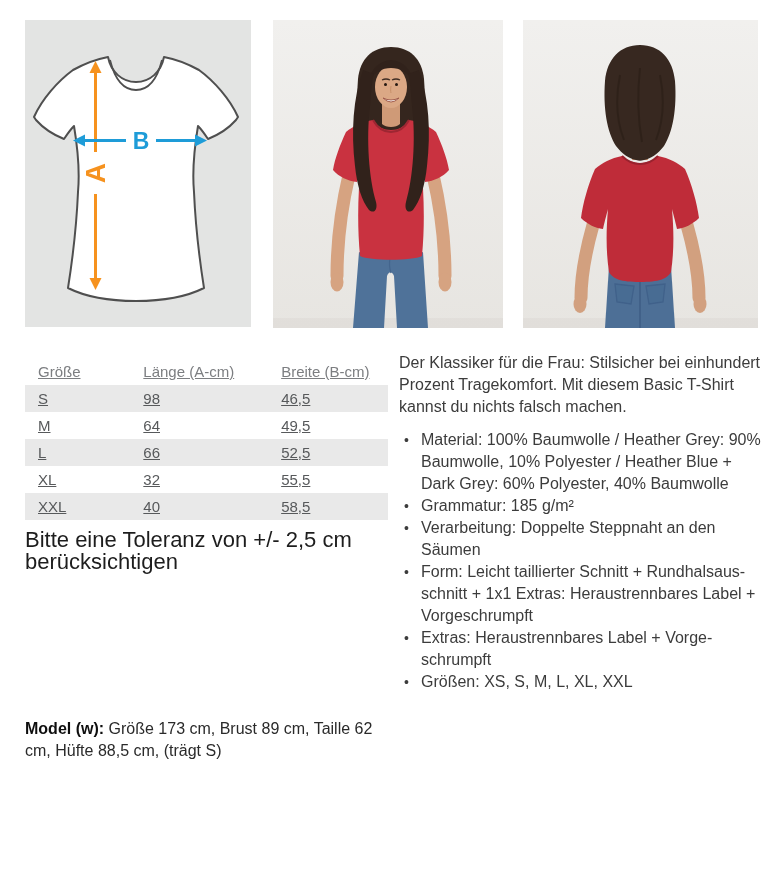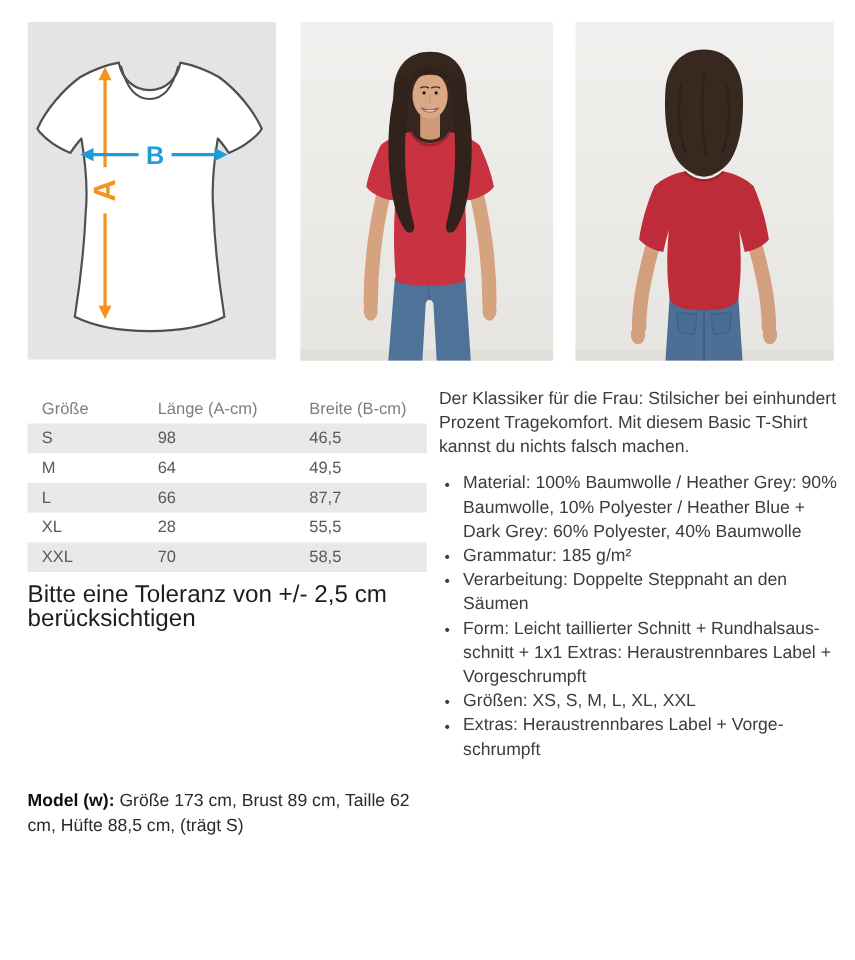--- a/index.html
+++ b/index.html
@@ -10,21 +10,21 @@
   .fig{position:absolute;top:20px;}
   .fig svg{display:block;}
   .fig-diagram{left:25px;width:226px;height:307px;}
   .fig-front{left:273px;width:230px;height:308px;}
   .fig-back{left:523px;width:235px;height:308px;}
 
   
   .size-table{position:absolute;left:25px;top:358px;width:363px;border-collapse:collapse;
               font-size:15px;color:#57595b;}
   .size-table th{font-weight:normal;color:#7c7e81;text-align:left;}
-  .size-table th,.size-table td{height:27px;padding:0 0 0 13px;vertical-align:middle;}
+  .size-table th,.size-table td{height:27px;padding:0 0 0 13px;vertical-align:middle;text-decoration:underline;}
   .size-table .c1{width:102px;}
   .size-table .c2{width:141px;}
   .size-table .c3{width:120px;}
   .size-table tbody tr:nth-child(odd){background:#e9e9e9;}
 
   .tolerance{position:absolute;left:25px;top:529px;width:372px;font-size:22px;
              color:#1d1d1d;line-height:22px;}
   .model-info{position:absolute;left:25px;top:670px;width:374px;font-size:16px;
               color:#2a2a2a;line-height:22px;margin-top:48px;}
   .model-info b{color:#0e0e0e;}
@@ -203,44 +203,44 @@
         <td>46,5</td>
       </tr>
       <tr>
         <td>M</td>
         <td>64</td>
         <td>49,5</td>
       </tr>
       <tr>
         <td>L</td>
         <td>66</td>
-        <td>87,7</td>
+        <td>52,5</td>
       </tr>
       <tr>
         <td>XL</td>
-        <td>28</td>
+        <td>32</td>
         <td>55,5</td>
       </tr>
       <tr>
         <td>XXL</td>
-        <td>70</td>
+        <td>40</td>
         <td>58,5</td>
       </tr>
     </tbody>
   </table>
 
   <div class="tolerance">Bitte eine Toleranz von +/- 2,5 cm berücksichtigen</div>
 
   <div class="model-info"><b>Model (w):</b><span> Größe 173 cm, Brust 89 cm, Taille 62 cm, Hüfte 88,5 cm, (trägt S)</span></div>
 
   <div class="desc">
     <p class="desc-intro">Der Klassiker für die Frau: Stilsicher bei einhun­dert Prozent Tragekomfort. Mit diesem Basic T-Shirt kannst du nichts falsch machen.</p>
     <ul>
       <li>Material: 100% Baumwolle / Heather Grey: 90% Baumwolle, 10% Polyester / Heather Blue + Dark Grey: 60% Polyester, 40% Baum­wolle</li>
       <li>Grammatur: 185 g/m²</li>
       <li>Verarbeitung: Doppelte Steppnaht an den Säumen</li>
       <li>Form: Leicht taillierter Schnitt + Rundhalsaus­schnitt + 1x1 Extras: Heraustrennbares Label + Vorgeschrumpft</li>
+      <li>Extras: Heraustrennbares Label + Vorge­schrumpft</li>
       <li>Größen: XS, S, M, L, XL, XXL</li>
-      <li>Extras: Heraustrennbares Label + Vorge­schrumpft</li>
     </ul>
   </div>
 
 </div>
 
 </body></html>

